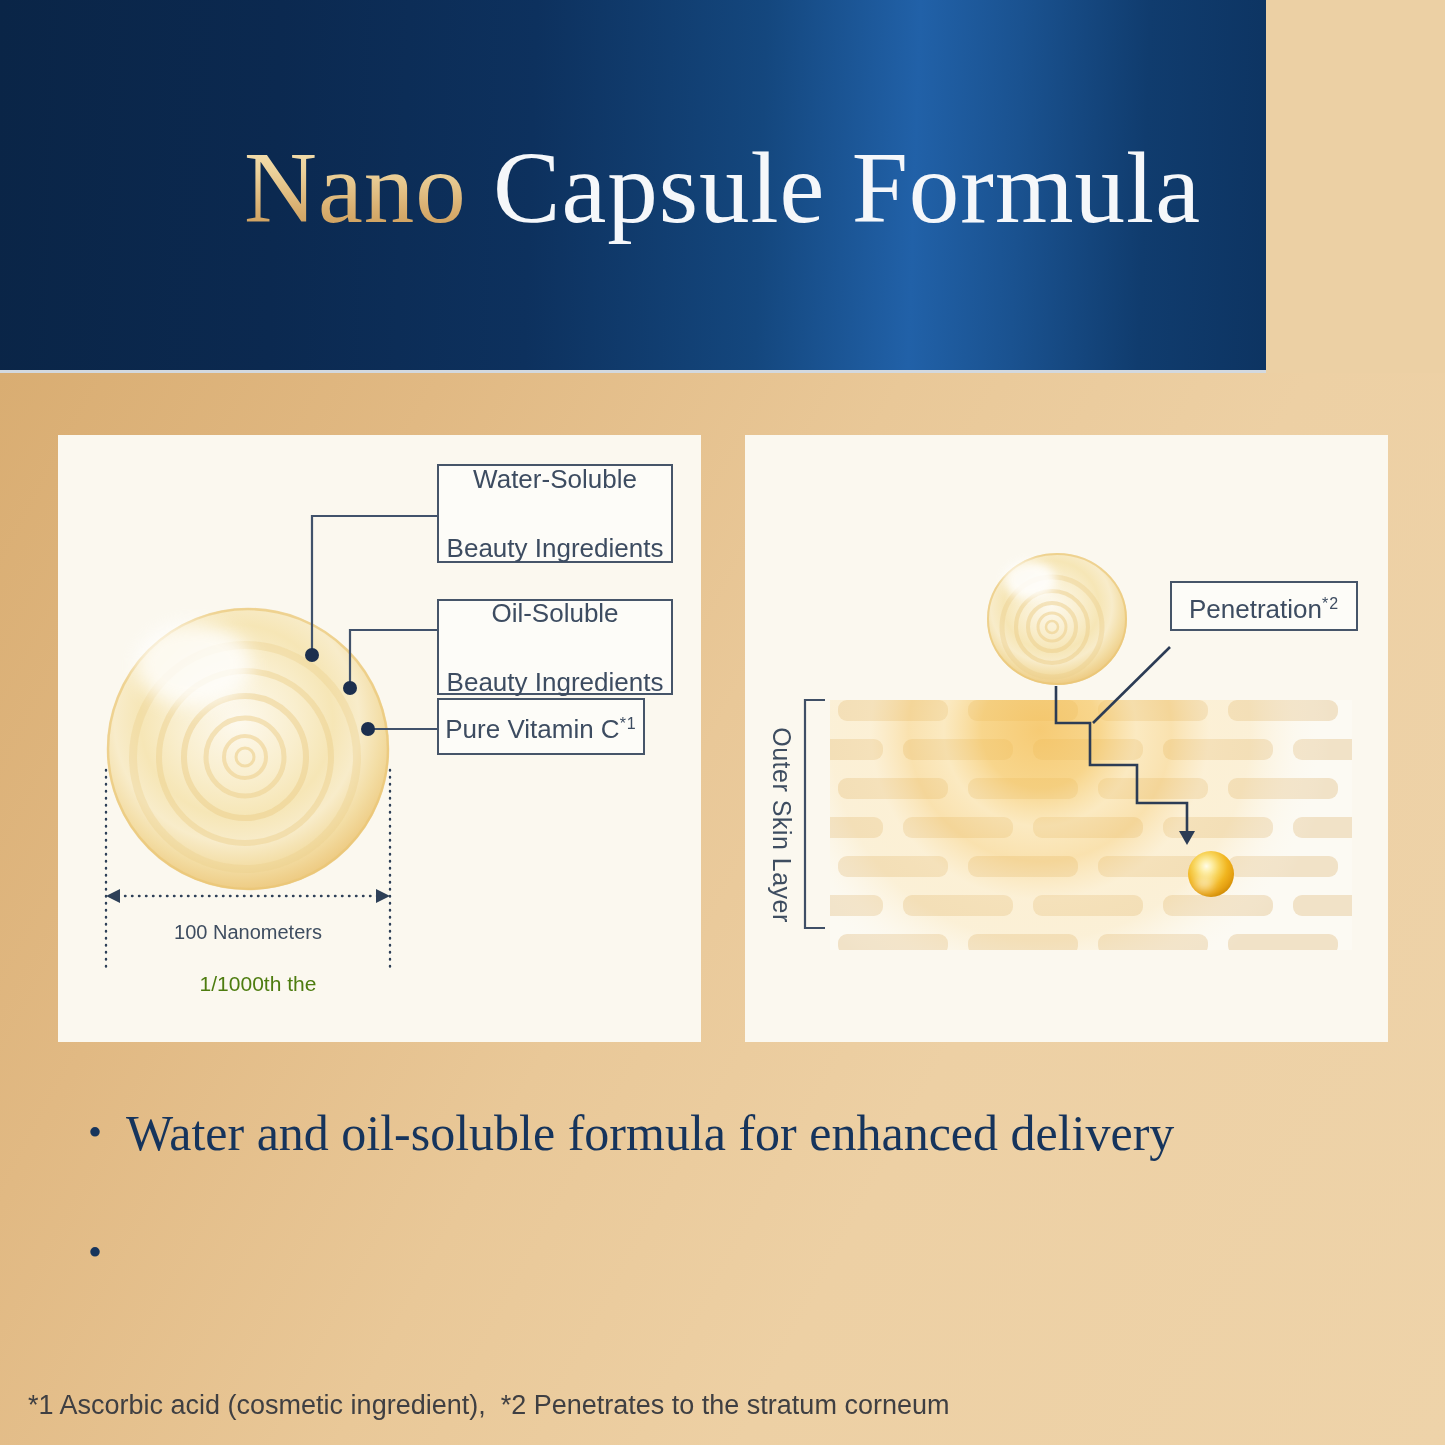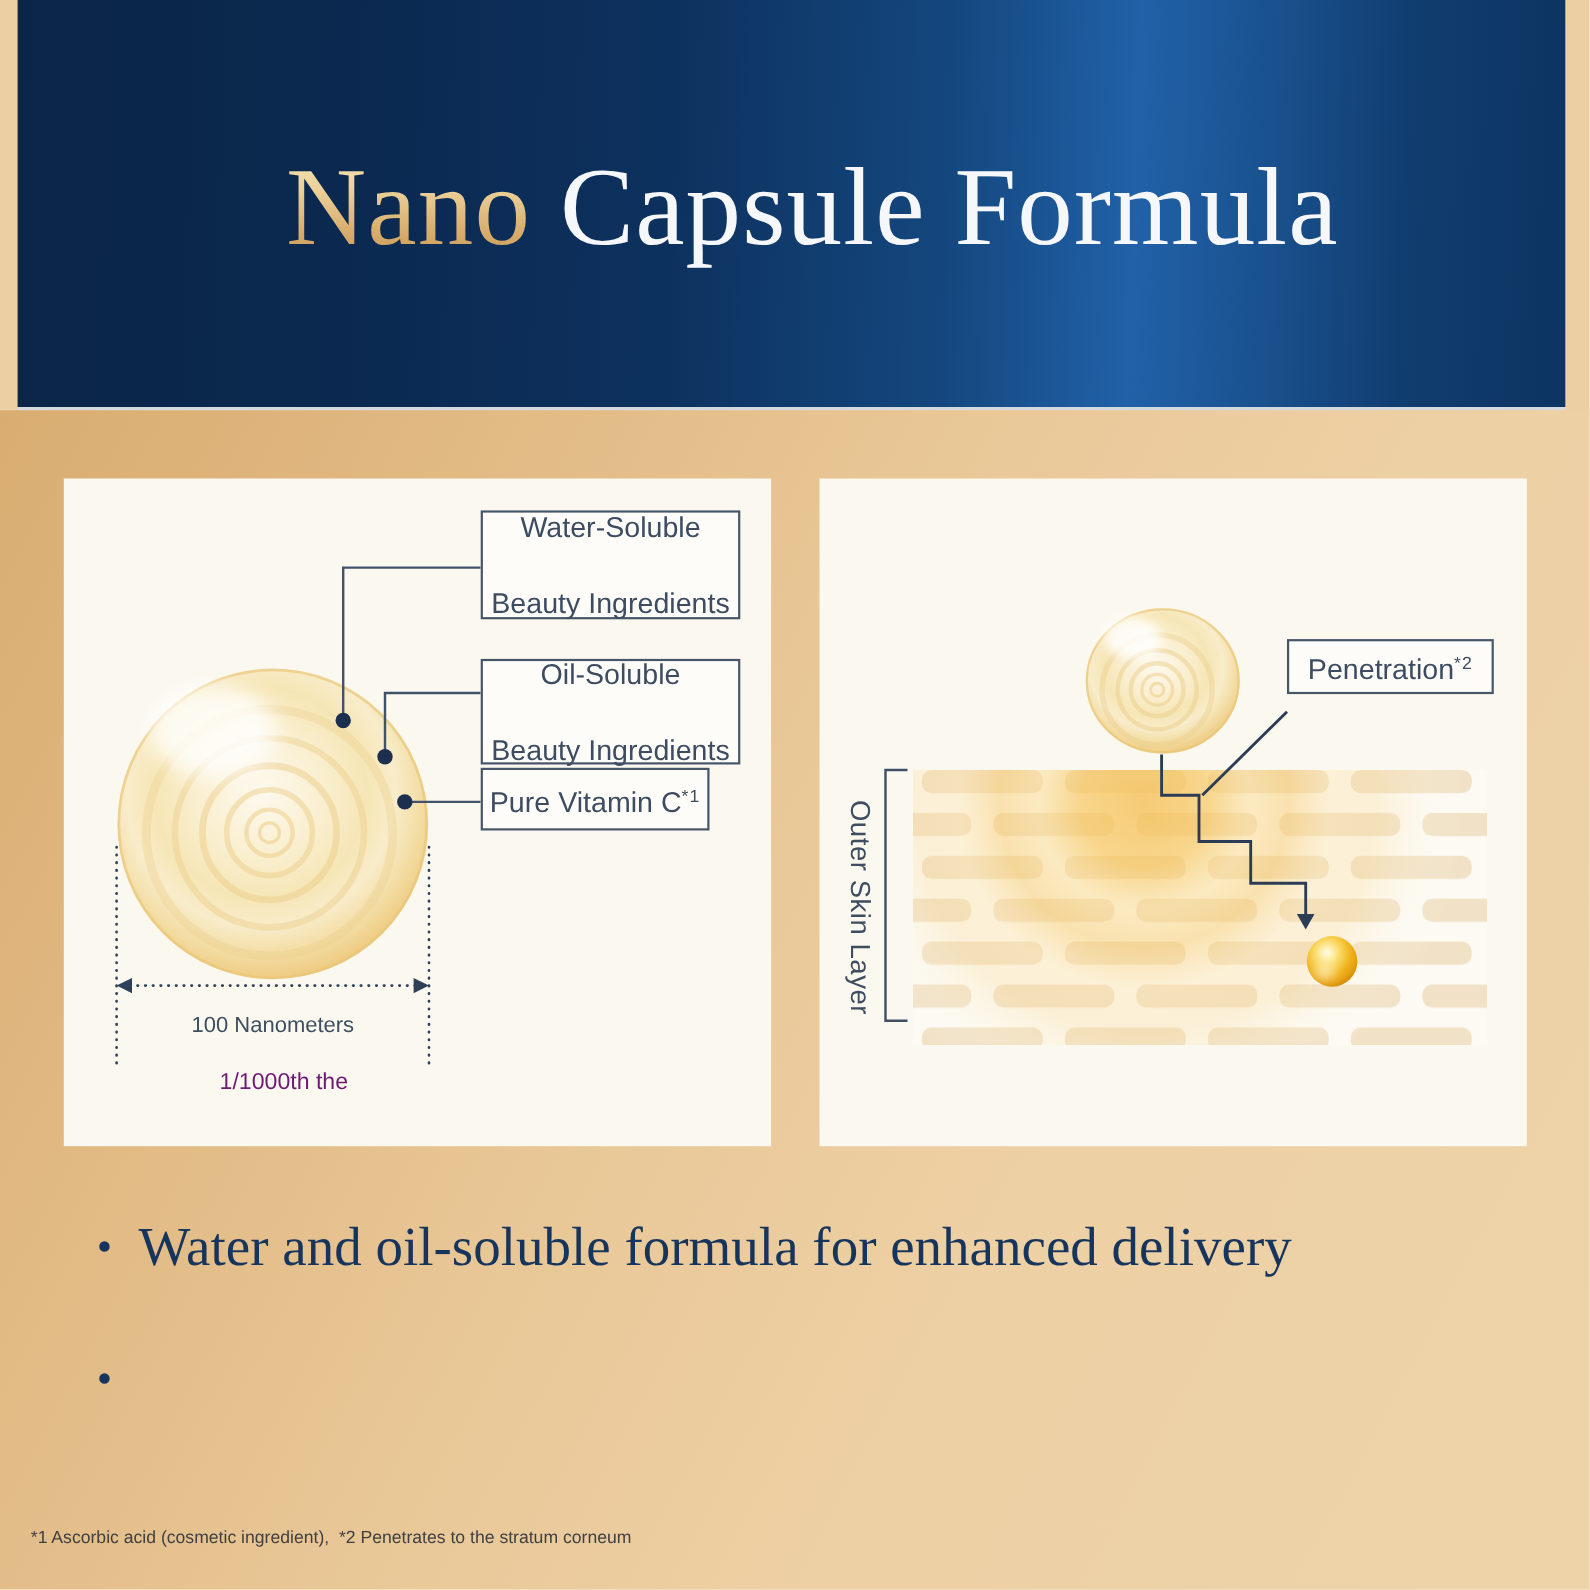--- a/index.html
+++ b/index.html
@@ -1,20 +1,20 @@
 <!DOCTYPE html>
 <html><head>
 <meta charset="utf-8">
 <style>
   html,body{margin:0;padding:0;}
   #page{position:relative;width:1445px;height:1445px;overflow:hidden;
         font-family:"Liberation Sans",sans-serif;background:#ecd0a4;}
 
   
-  #banner{position:absolute;left:16px;top:0;width:1407px;height:370px;
+  #banner{position:absolute;left:0;top:0;width:1266px;height:370px;
     background:linear-gradient(92deg,#0a2547 0%,#0b2950 22%,#0d315e 42%,#14477e 60%,#2161a8 72%,#1a5290 80%,#103c6e 90%,#0d3462 100%);
     border-bottom:3px solid #d3d9df;}
   #title{position:absolute;left:0;top:128px;width:1445px;text-align:center;
     font-family:"Liberation Serif",serif;font-size:101px;line-height:120px;
     color:#f5f7fa;letter-spacing:1px;white-space:nowrap;}
   #title .nano{background:linear-gradient(180deg,#f7e7bd 0%,#ecd29b 35%,#d8ad6e 70%,#c59450 100%);
     -webkit-background-clip:text;background-clip:text;color:transparent;}
 
   
   #content{position:absolute;left:0;top:373px;width:1445px;height:1072px;
@@ -32,36 +32,36 @@
   .callout .sup{font-size:16px;vertical-align:9px;letter-spacing:1px;}
 
   #callout-1{left:379px;top:29px;width:236px;height:99px;}
   #callout-2{left:379px;top:148px;width:236px;height:96px;margin-top:16px;}
   #callout-3{left:379px;top:263px;width:208px;height:57px;}
   #callout-pen{left:425px;top:146px;width:188px;height:50px;}
 
   #measure-value{position:absolute;left:40px;top:486px;width:300px;text-align:center;
     font-size:20px;color:#3e4d60;}
   #measure-note{position:absolute;left:50px;top:534px;width:300px;text-align:center;
-    font-size:21px;line-height:29px;color:#701a75;}
+    font-size:21px;line-height:29px;color:#4d7c0f;}
 
   #skin-label{position:absolute;left:-83px;top:377px;width:240px;height:26px;
     transform:rotate(90deg);text-align:center;font-size:25px;color:#3e4d60;
     letter-spacing:.5px;line-height:26px;}
 
   
   #bullets{position:absolute;left:88px;top:1102px;width:1310px;
     font-family:"Liberation Serif",serif;color:#16345c;}
   .bullet{display:flex;align-items:flex-start;font-size:50px;line-height:62px;}
   .bullet + .bullet{margin-top:58px;}
   .bullet .marker{font-size:40px;line-height:62px;margin-right:24px;}
   .bullet .sup{font-size:21px;vertical-align:26px;line-height:0;}
 
   
-  #footnote{position:absolute;left:28px;top:1390px;font-size:16px;color:#3f3f42;
+  #footnote{position:absolute;left:28px;top:1390px;font-size:27px;color:#3f3f42;
     white-space:pre;}
 </style>
 </head>
 <body>
 
 <div id="page">
 
   <div id="banner">
     <div id="title"><span class="nano">Nano</span><span> Capsule Formula</span></div>
   </div>

